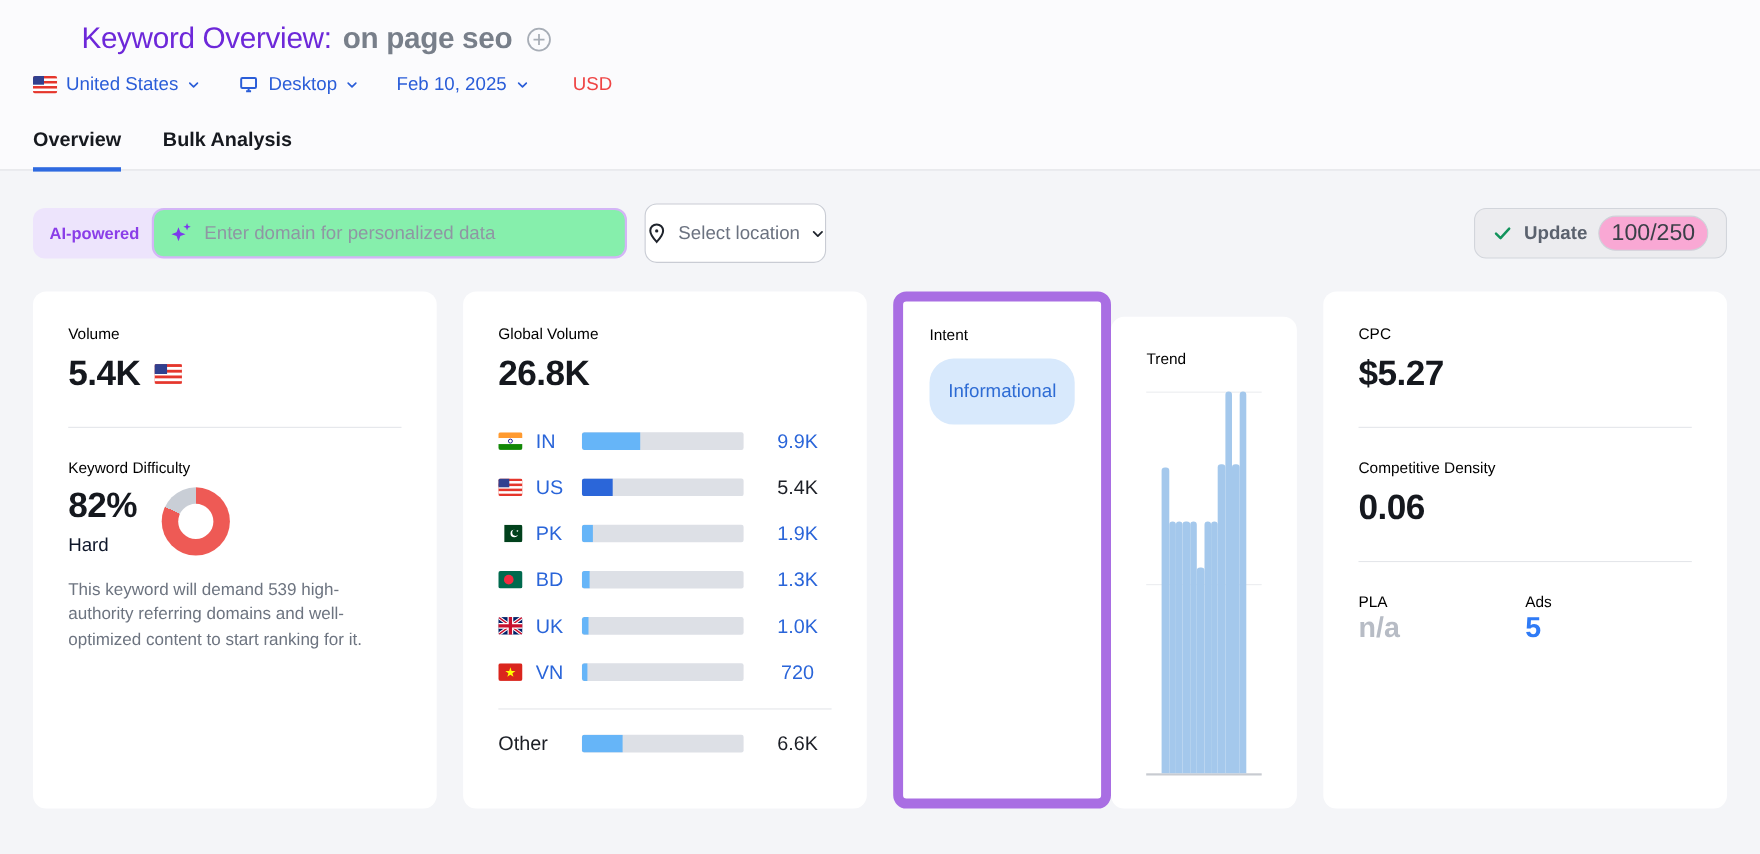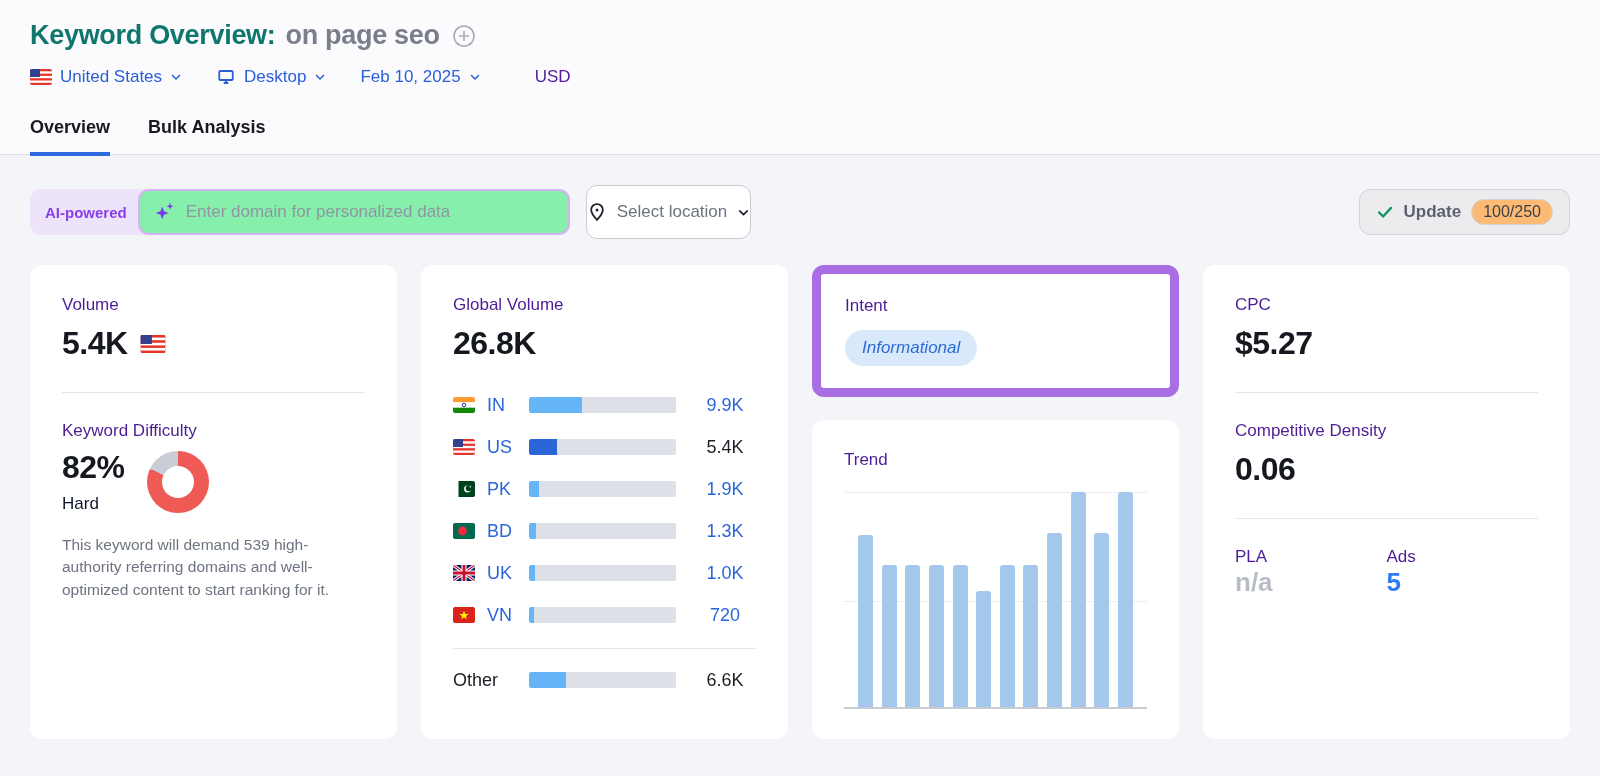--- a/index.html
+++ b/index.html
@@ -4,48 +4,48 @@
 <style>
   * { margin:0; padding:0; box-sizing:border-box; }
   html,body { width:1600px; height:776px; }
   body {
     font-family:"Liberation Sans","DejaVu Sans",sans-serif;
     background:#f4f5f8; color:#16191f; overflow:hidden;
   }
   
   .header { background:#fbfbfd; padding:20px 30px 0 30px; border-bottom:1px solid #dcdee3; }
   .title-row { display:flex; align-items:center; gap:10px; }
-  .page-title { font-size:27px; font-weight:700; color:#0f766e; letter-spacing:-0.3px; }
+  .page-title { font-size:27px; font-weight:400; color:#6d28d9; letter-spacing:-0.3px;margin-left:44px; }
   .page-keyword { font-size:27px; font-weight:600; color:#787f8a; letter-spacing:-0.3px; }
   .plus-circle { width:24px; height:24px; margin-left:2px; display:inline-flex; }
   .filter-row { display:flex; align-items:center; margin-top:16px; font-size:17px; }
   .filter-item { display:flex; align-items:center; gap:8px; color:#2a5dd8; cursor:pointer; }
   .filter-item + .filter-item { margin-left:34px; }
-  .filter-currency { margin-left:54px; color:#4c1d95; }
+  .filter-currency { margin-left:40px; color:#ef4444; }
   .flag { border-radius:2px; flex:0 0 auto; display:block; }
   .tabs { display:flex; gap:38px; margin-top:30px; }
   .tab { font-size:18px; font-weight:600; color:#16191f; padding-bottom:14px; cursor:pointer; position:relative; }
   .tab.active { border-bottom:4px solid #2e6ae0; margin-bottom:-2px; }
   
   .content { padding:30px 30px 0 30px; }
   .toolbar { display:flex; align-items:center; }
   .ai-group { display:flex; align-items:center; background:#ede4fc; border-radius:11px; height:46px; padding-left:15px; }
   .ai-badge { color:#8a3ee8; font-size:15px; font-weight:600; margin-right:11px; white-space:nowrap; }
   .ai-input-wrap { display:flex; align-items:center; background:#86efac; border:2px solid #d3b5f6; border-radius:11px; height:46px; width:432px; padding:0 14px; }
   .ai-input-wrap input { border:none; outline:none; font-size:17px; color:#3a3f47; width:100%; margin-left:10px; font-family:inherit; background:transparent; }
   .ai-input-wrap input::placeholder { color:#8f96a3; }
   .loc-btn { display:flex; align-items:center; gap:10px; margin-left:16px; height:54px; padding:0 0; background:#fff; border:1px solid #c9ccd4; border-radius:11px; font-size:17px; color:#6b7280; cursor:pointer; }
   .spacer { flex:1; }
   .gray-btn { display:flex; align-items:center; gap:10px; height:46px; padding:0 16px; background:#ececef; border:1px solid #d2d5db; border-radius:11px; font-size:17px; font-weight:600; color:#5b626e; cursor:pointer; }
   .gray-btn + .gray-btn { margin-left:14px; }
-  .count-pill { background:#fdba74; border:1px solid #cfd2d9; border-radius:999px; padding:3px 11px; font-size:16px; font-weight:400; color:#3a3f47; }
+  .count-pill { background:#f9a8d4; border:1px solid #cfd2d9; border-radius:999px; padding:3px 11px; font-size:21px; font-weight:400; color:#3a3f47; }
   
   .cards { display:grid; grid-template-columns:repeat(4,1fr); gap:24px; margin-top:26px; height:463px; }
   .card { background:#fff; border-radius:12px; padding:30px 32px; }
-  .card-label { font-size:17px; color:#4c1d95; }
+  .card-label { font-size:14px; color:#000000; }
   .big-value { font-size:32px; font-weight:700; color:#15181e; letter-spacing:-0.5px; margin-top:10px; }
   .divider { border:none; border-top:1px solid #e4e6ea; margin:30px 0 28px 0; }
   .value-flag-row { display:flex; align-items:center; gap:12px; margin-top:10px; }
   .value-flag-row .big-value { margin-top:0; }
   
   .kd-row { display:flex; align-items:flex-start; gap:22px; margin-top:8px; }
   .kd-left .big-value { margin-top:0; }
   .kd-level { font-size:17px; color:#0f172a; margin-top:8px; }
   .kd-donut { width:62px; height:62px; border-radius:50%; position:relative; margin-top:2px; }
   .kd-donut::after { content:""; position:absolute; inset:15px; background:#fff; border-radius:50%; }
@@ -55,24 +55,24 @@
   .gv-row { display:flex; align-items:center; height:26px; margin-bottom:16px; }
   .gv-code { font-size:18px; color:#2a65d9; width:42px; margin-left:12px; }
   .gv-code.dark { color:#1c1f26; margin-left:0; width:76px; }
   .gv-track { flex:1; height:16px; background:#dde0e6; border-radius:2px; overflow:hidden; margin-right:18px; }
   .gv-fill { display:block; height:100%; background:#66b5f8; border-radius:2px 0 0 2px; }
   .gv-fill.us { background:#2b66d9; }
   .gv-value { font-size:18px; color:#2a65d9; width:62px; text-align:center; }
   .gv-value.dark { color:#1c1f26; }
   .gv-divider { border:none; border-top:1px solid #e4e6ea; margin:20px 0 18px 0; }
   
-  .col3 { display:flex; flex-direction:column; }
+  .col3 { display:flex; flex-direction:row; }
   .intent-frame { border:9px solid #a96ee3; border-radius:12px; background:#fff; }
   .intent-card { padding:22px 24px; }
-  .intent-pill { display:inline-block; margin-top:14px; background:#d8e9fc; color:#2d6bd4; font-size:17px; padding:8px 17px; border-radius:22px;font-style:italic; }
+  .intent-pill { display:inline-block; margin-top:14px; background:#d8e9fc; color:#2d6bd4; font-size:17px; padding:20px 17px; border-radius:22px; }
   .trend-card { margin-top:23px; flex:1; display:flex; flex-direction:column; }
   .trend-chart { flex:1; margin-top:22px; position:relative; }
   .gridline { position:absolute; left:0; right:0; height:1px; background:#ebedf0; }
   .gridline.top { top:0; }
   .gridline.mid { top:50%; }
   .baseline { position:absolute; left:0; right:0; bottom:0; height:2px; background:#c8cbd1; }
   .trend-bars { position:absolute; left:14px; right:14px; top:0; bottom:2px; display:flex; align-items:flex-end; justify-content:space-between; }
   .trend-bar { width:15px; background:#a4c8ec; border-radius:3px 3px 0 0; }
   
   .pla-ads { display:flex; margin-top:4px; }

